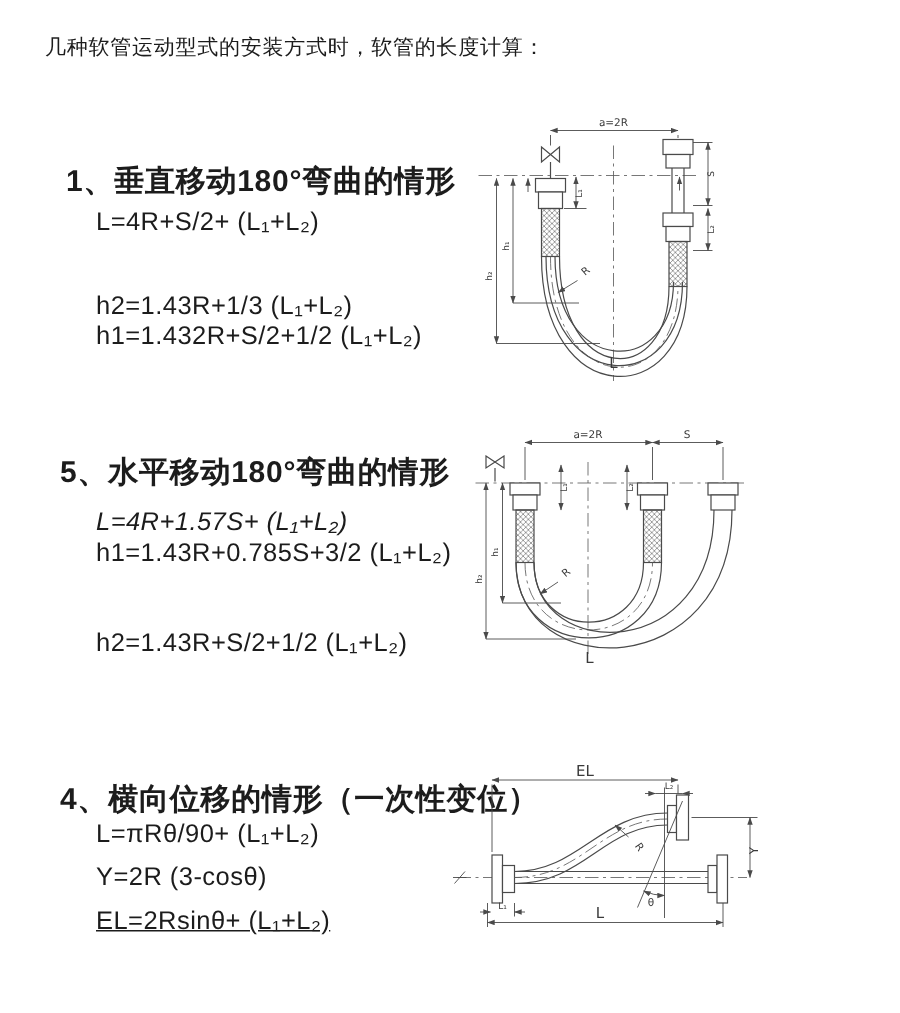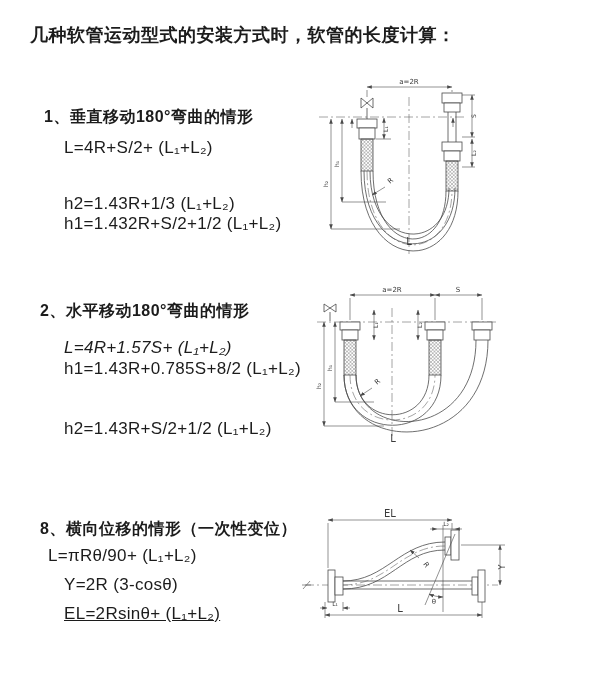--- a/index.html
+++ b/index.html
@@ -2,22 +2,22 @@
 <html><head>
 <meta charset="utf-8">
 <style>
   html,body{margin:0;padding:0;}
   body{
     width:600px;height:675px;position:relative;background:#ffffff;
     font-family:"Liberation Sans","DejaVu Sans",sans-serif;color:#1c1c1c;
     overflow:hidden;
   }
   .abs{position:absolute;white-space:nowrap;}
-  .doc-title{font-size:18px;font-weight:bold;letter-spacing:.5px;}
-  .sec-heading{font-size:16px;font-weight:bold;letter-spacing:.5px;}
+  .doc-title{font-size:14px;font-weight:normal;letter-spacing:.5px;}
+  .sec-heading{font-size:20px;font-weight:bold;letter-spacing:.5px;}
   .formula{font-size:17px;letter-spacing:.3px;}
   svg{position:absolute;overflow:visible;}
   svg .ln{stroke:#4a4a4a;stroke-width:.8;fill:none;}
   svg .thin{stroke:#4a4a4a;stroke-width:.6;fill:none;}
   svg .cl{stroke:#5a5a5a;stroke-width:.55;fill:none;stroke-dasharray:9 3 2 3;}
   svg .fit{stroke:#4a4a4a;stroke-width:.8;fill:#ffffff;}
   svg .braid{stroke:#4a4a4a;stroke-width:.8;fill:url(#braidpat);}
   svg text{font-family:"DejaVu Sans",sans-serif;fill:#3a3a3a;}
   .f7{font-size:7px;} .f6{font-size:6px;} .f8{font-size:8px;} .f10{font-size:10px;}
 </style>
@@ -27,29 +27,29 @@
 <div class="abs doc-title" style="left:30px;top:23px;">几种软管运动型式的安装方式时，软管的长度计算：</div>
 
 <div>
   <div class="abs sec-heading" style="left:44px;top:107px;">1、垂直移动180°弯曲的情形</div>
   <div class="abs formula" style="left:64px;top:138px;">L=4R+S/2+ (L₁+L₂)</div>
   <div class="abs formula" style="left:64px;top:166px;margin-top:48px;">h1=1.432R+S/2+1/2 (L₁+L₂)</div>
   <div class="abs formula" style="left:64px;top:194px;">h2=1.43R+1/3 (L₁+L₂)</div>
 </div>
 
 <div>
-  <div class="abs sec-heading" style="left:40px;top:301px;">2、水平移动180°弯曲的情形</div>
+  <div class="abs sec-heading" style="left:40px;top:301px;">5、水平移动180°弯曲的情形</div>
   <div class="abs formula" style="left:64px;top:338px;font-style:italic;">L=4R+1.57S+ (L₁+L₂)</div>
-  <div class="abs formula" style="left:64px;top:359px;">h1=1.43R+0.785S+8/2 (L₁+L₂)</div>
+  <div class="abs formula" style="left:64px;top:359px;">h1=1.43R+0.785S+3/2 (L₁+L₂)</div>
   <div class="abs formula" style="left:64px;top:388px;margin-top:31px;">h2=1.43R+S/2+1/2 (L₁+L₂)</div>
 </div>
 
 <div>
-  <div class="abs sec-heading" style="left:40px;top:519px;">8、横向位移的情形（一次性变位）</div>
-  <div class="abs formula" style="left:48px;top:546px;">L=πRθ/90+ (L₁+L₂)</div>
+  <div class="abs sec-heading" style="left:40px;top:519px;">4、横向位移的情形（一次性变位）</div>
+  <div class="abs formula" style="left:64px;top:546px;">L=πRθ/90+ (L₁+L₂)</div>
   <div class="abs formula" style="left:64px;top:575px;">Y=2R (3-cosθ)</div>
   <div class="abs formula" style="left:64px;top:604px;text-decoration:underline;">EL=2Rsinθ+ (L₁+L₂)</div>
 </div>
 
 <svg style="left:312px;top:72px;" width="288" height="188" viewBox="0 0 288 188">
   <defs>
     <marker id="arr" markerWidth="9" markerHeight="7" refX="8" refY="3" orient="auto-start-reverse">
       <path d="M0,0 L8.5,3 L0,6 Z" fill="#4a4a4a"></path>
     </marker>
     <pattern id="braidpat" width="3.5" height="3.5" patternUnits="userSpaceOnUse">

